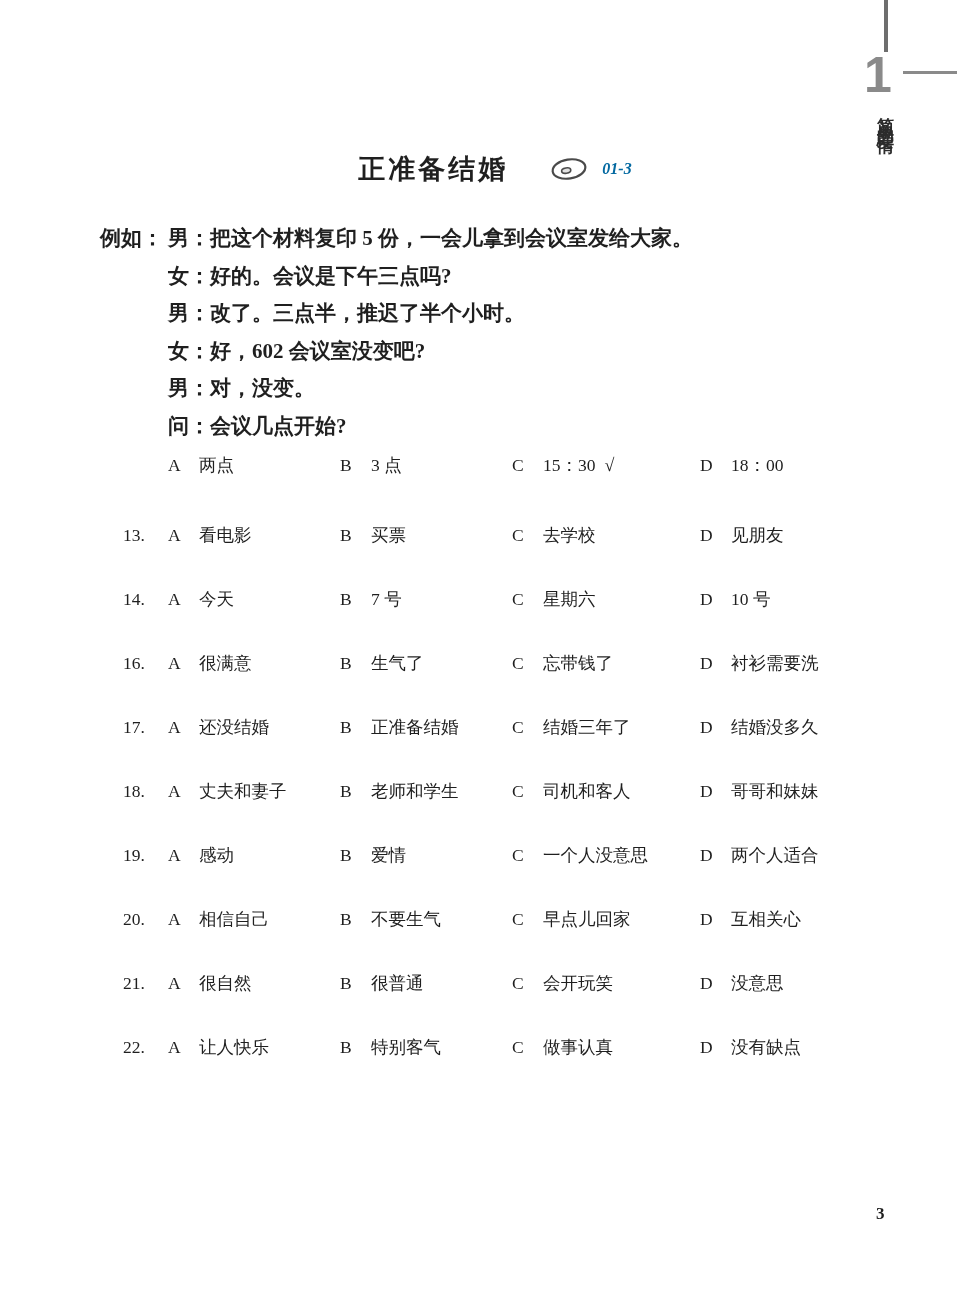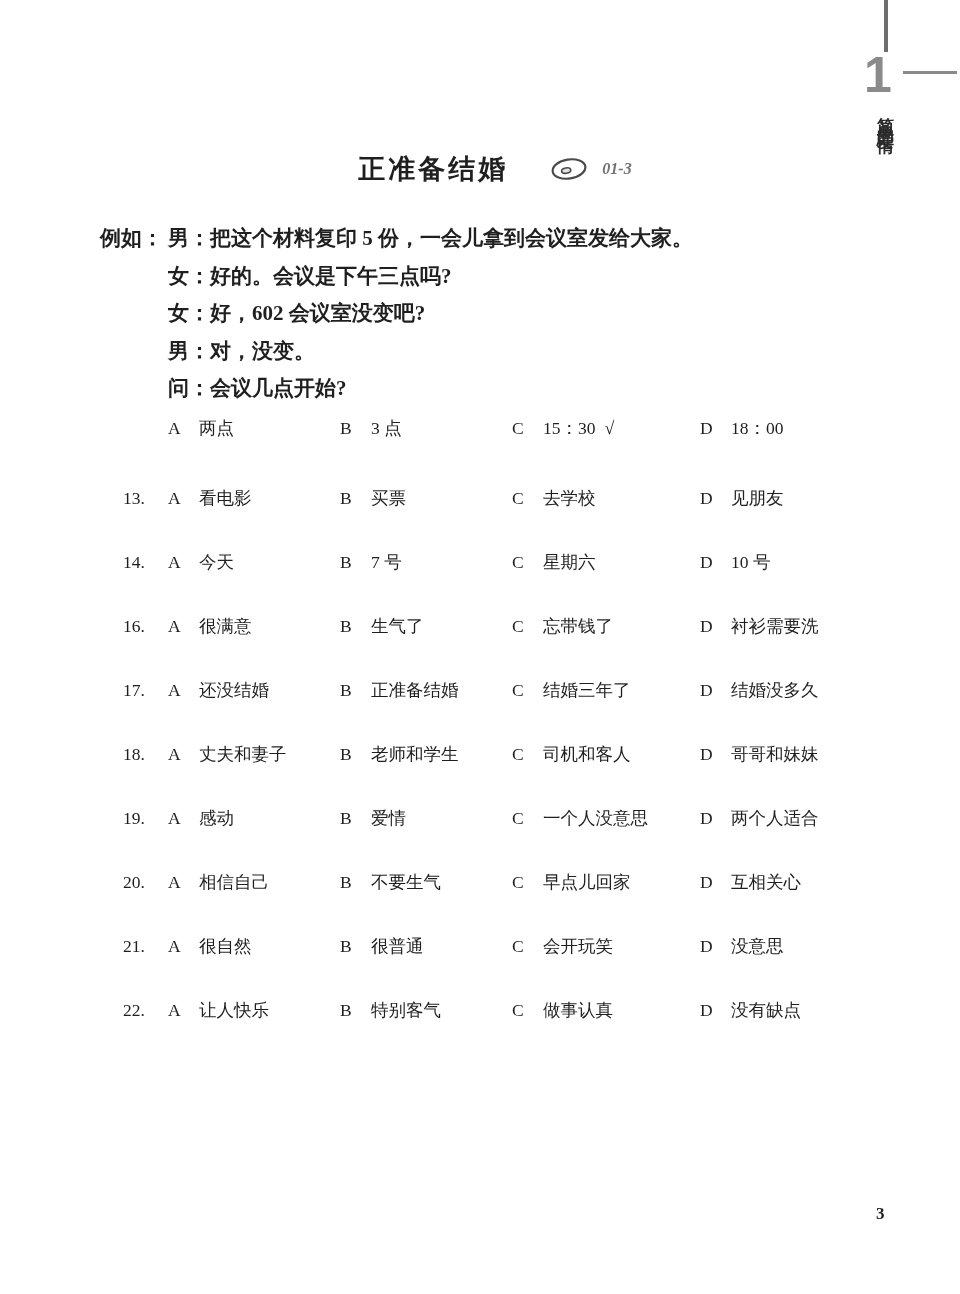--- a/index.html
+++ b/index.html
@@ -34,21 +34,21 @@
     font-size: 27px;
     font-weight: bold;
     letter-spacing: 3px;
     line-height: 1;
   }
   .cd-icon { display: inline-flex; margin-left: 28px; }
   .audio-label {
     font-style: italic;
     font-weight: 600;
     font-size: 16px;
-    color: #737373;
+    color: #0369a1;
   }
   
   .instructions {
     margin-top: 44px;
     font-size: 17.5px;
     line-height: 24px;
   }
   .instructions .bold-part { font-weight: bold; }
   
   .example { margin-top: 34px; }
@@ -140,20 +140,23 @@
 
     <div class="example">
       <div class="dlg-line">
         <span class="example-label">例如：</span><span>男：把这个材料复印 5 份，一会儿拿到会议室发给大家。</span>
       </div>
       <div>
   <div class="dlg-line dlg-indent">
     <span>女：好的。会议是下午三点吗?</span>
   </div>
 
+  <div class="dlg-line dlg-indent">
+    <span>男：改了。三点半，推迟了半个小时。</span>
+  </div>
 
   <div class="dlg-line dlg-indent">
     <span>女：好，602 会议室没变吧?</span>
   </div>
 
   <div class="dlg-line dlg-indent">
     <span>男：对，没变。</span>
   </div>
 
   <div class="dlg-line dlg-indent">

